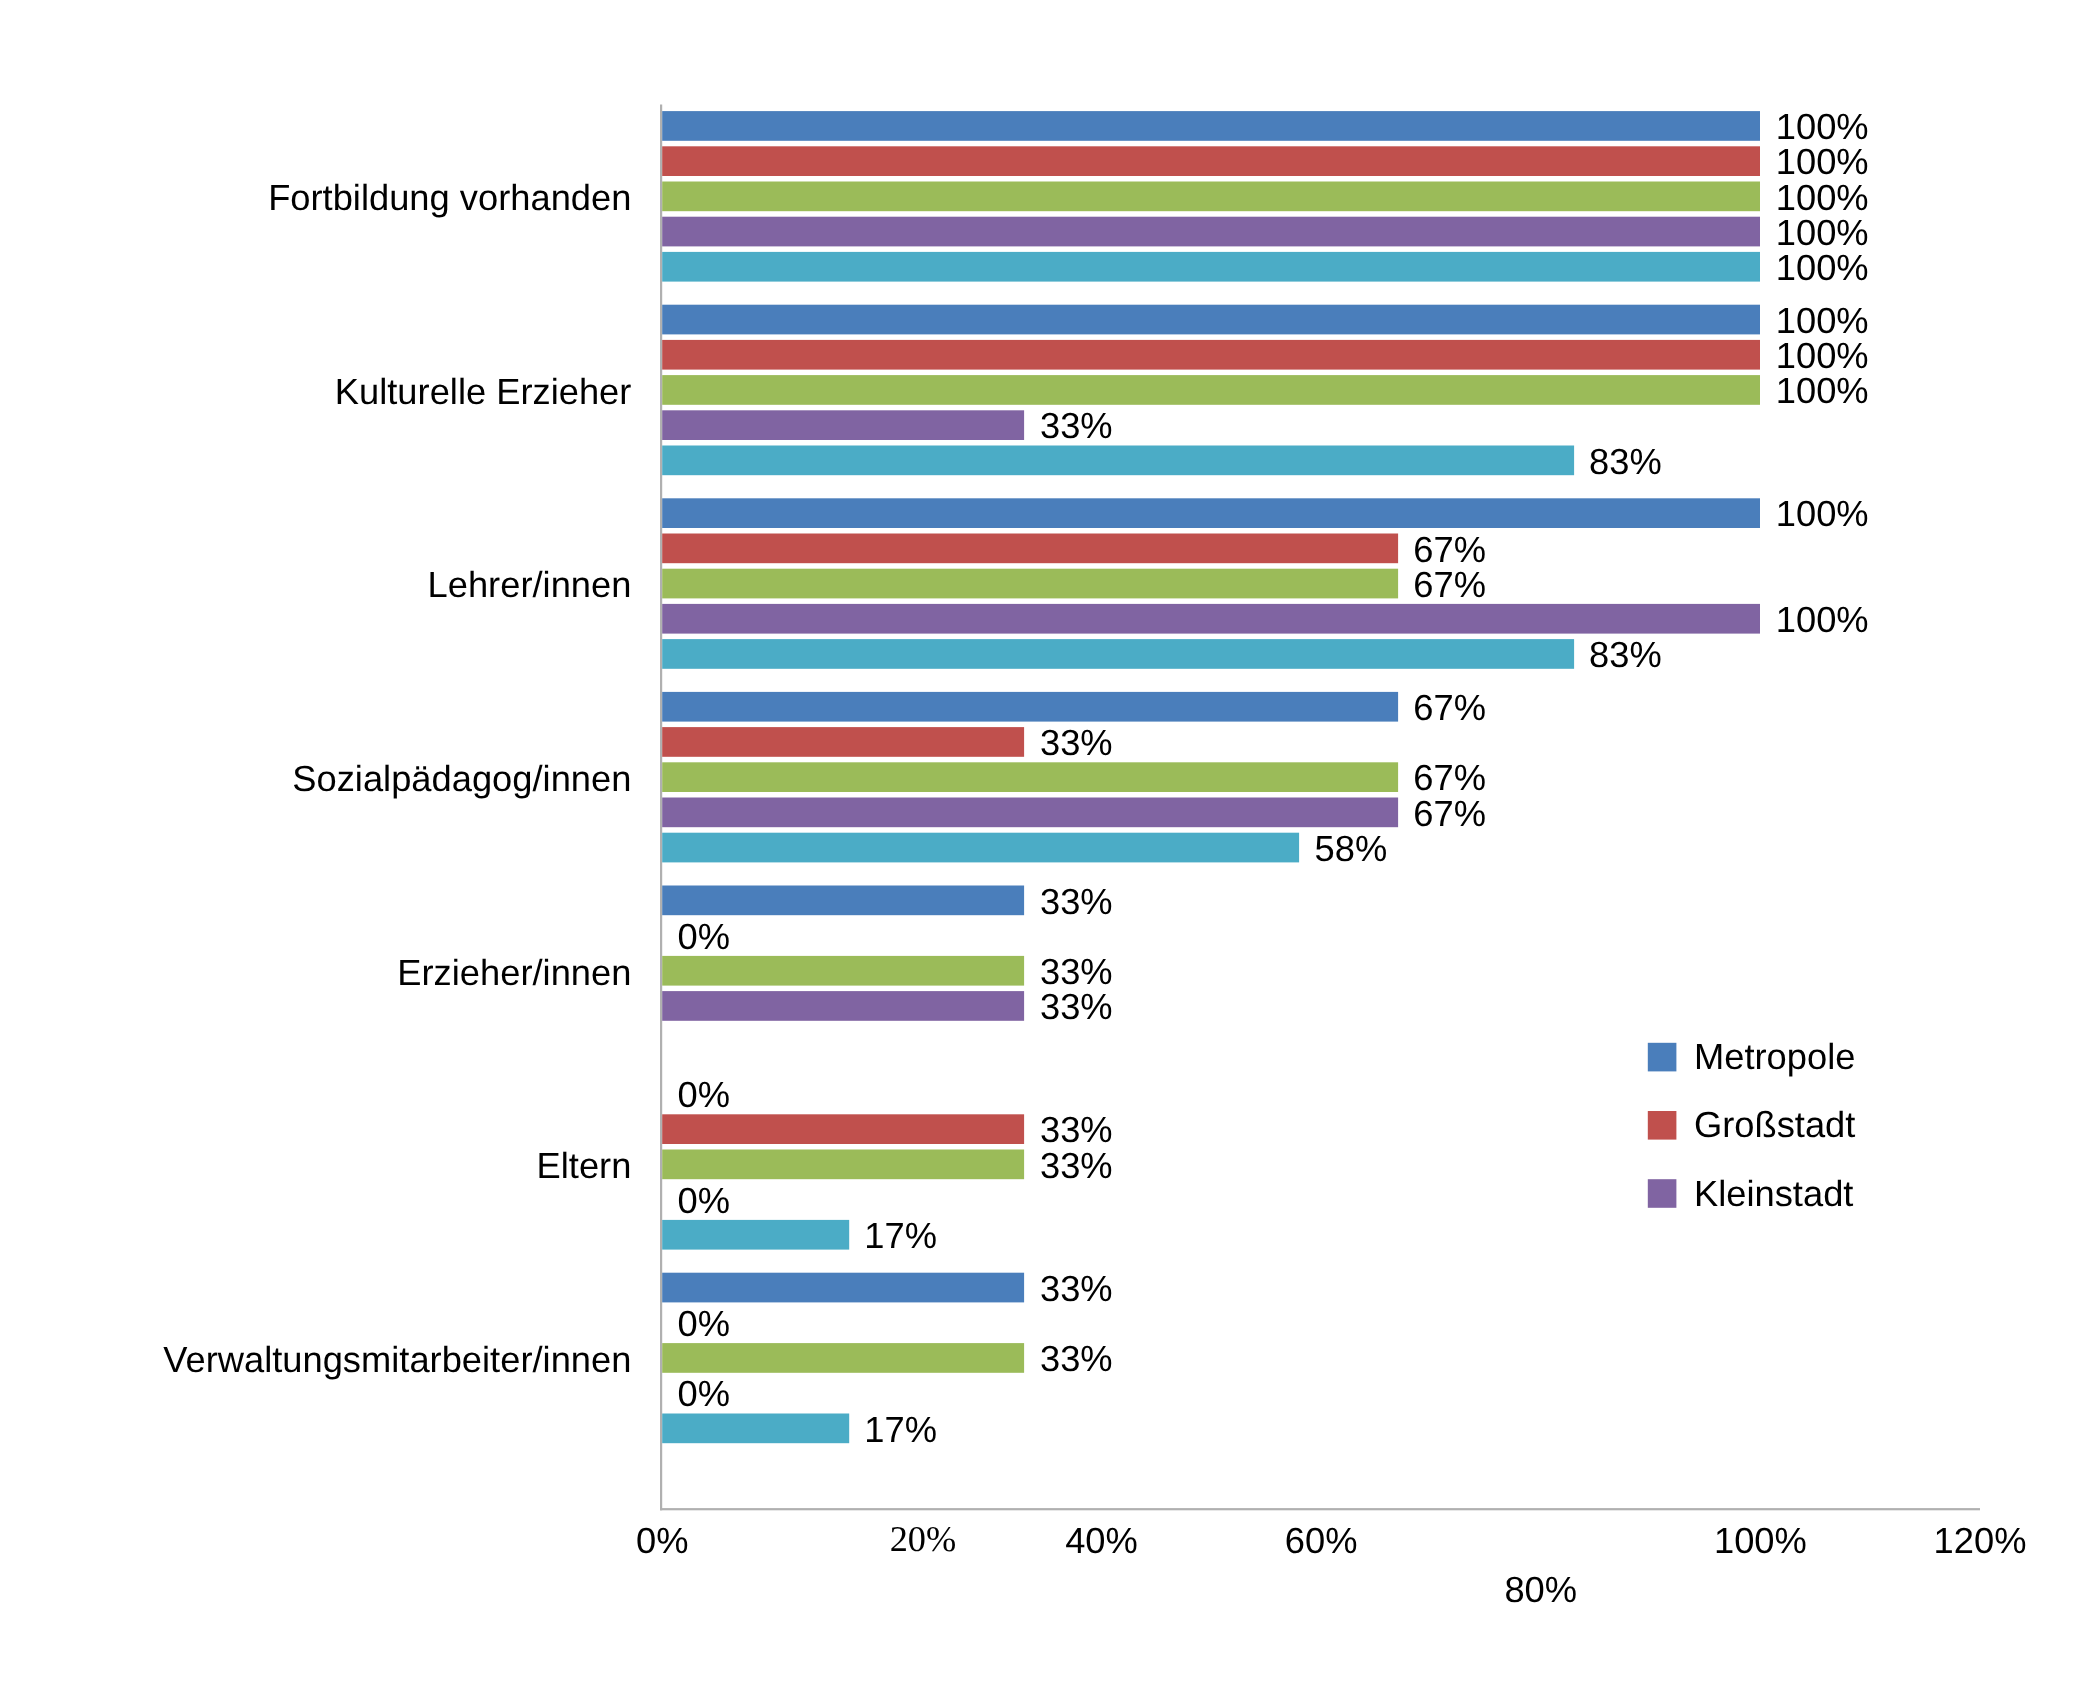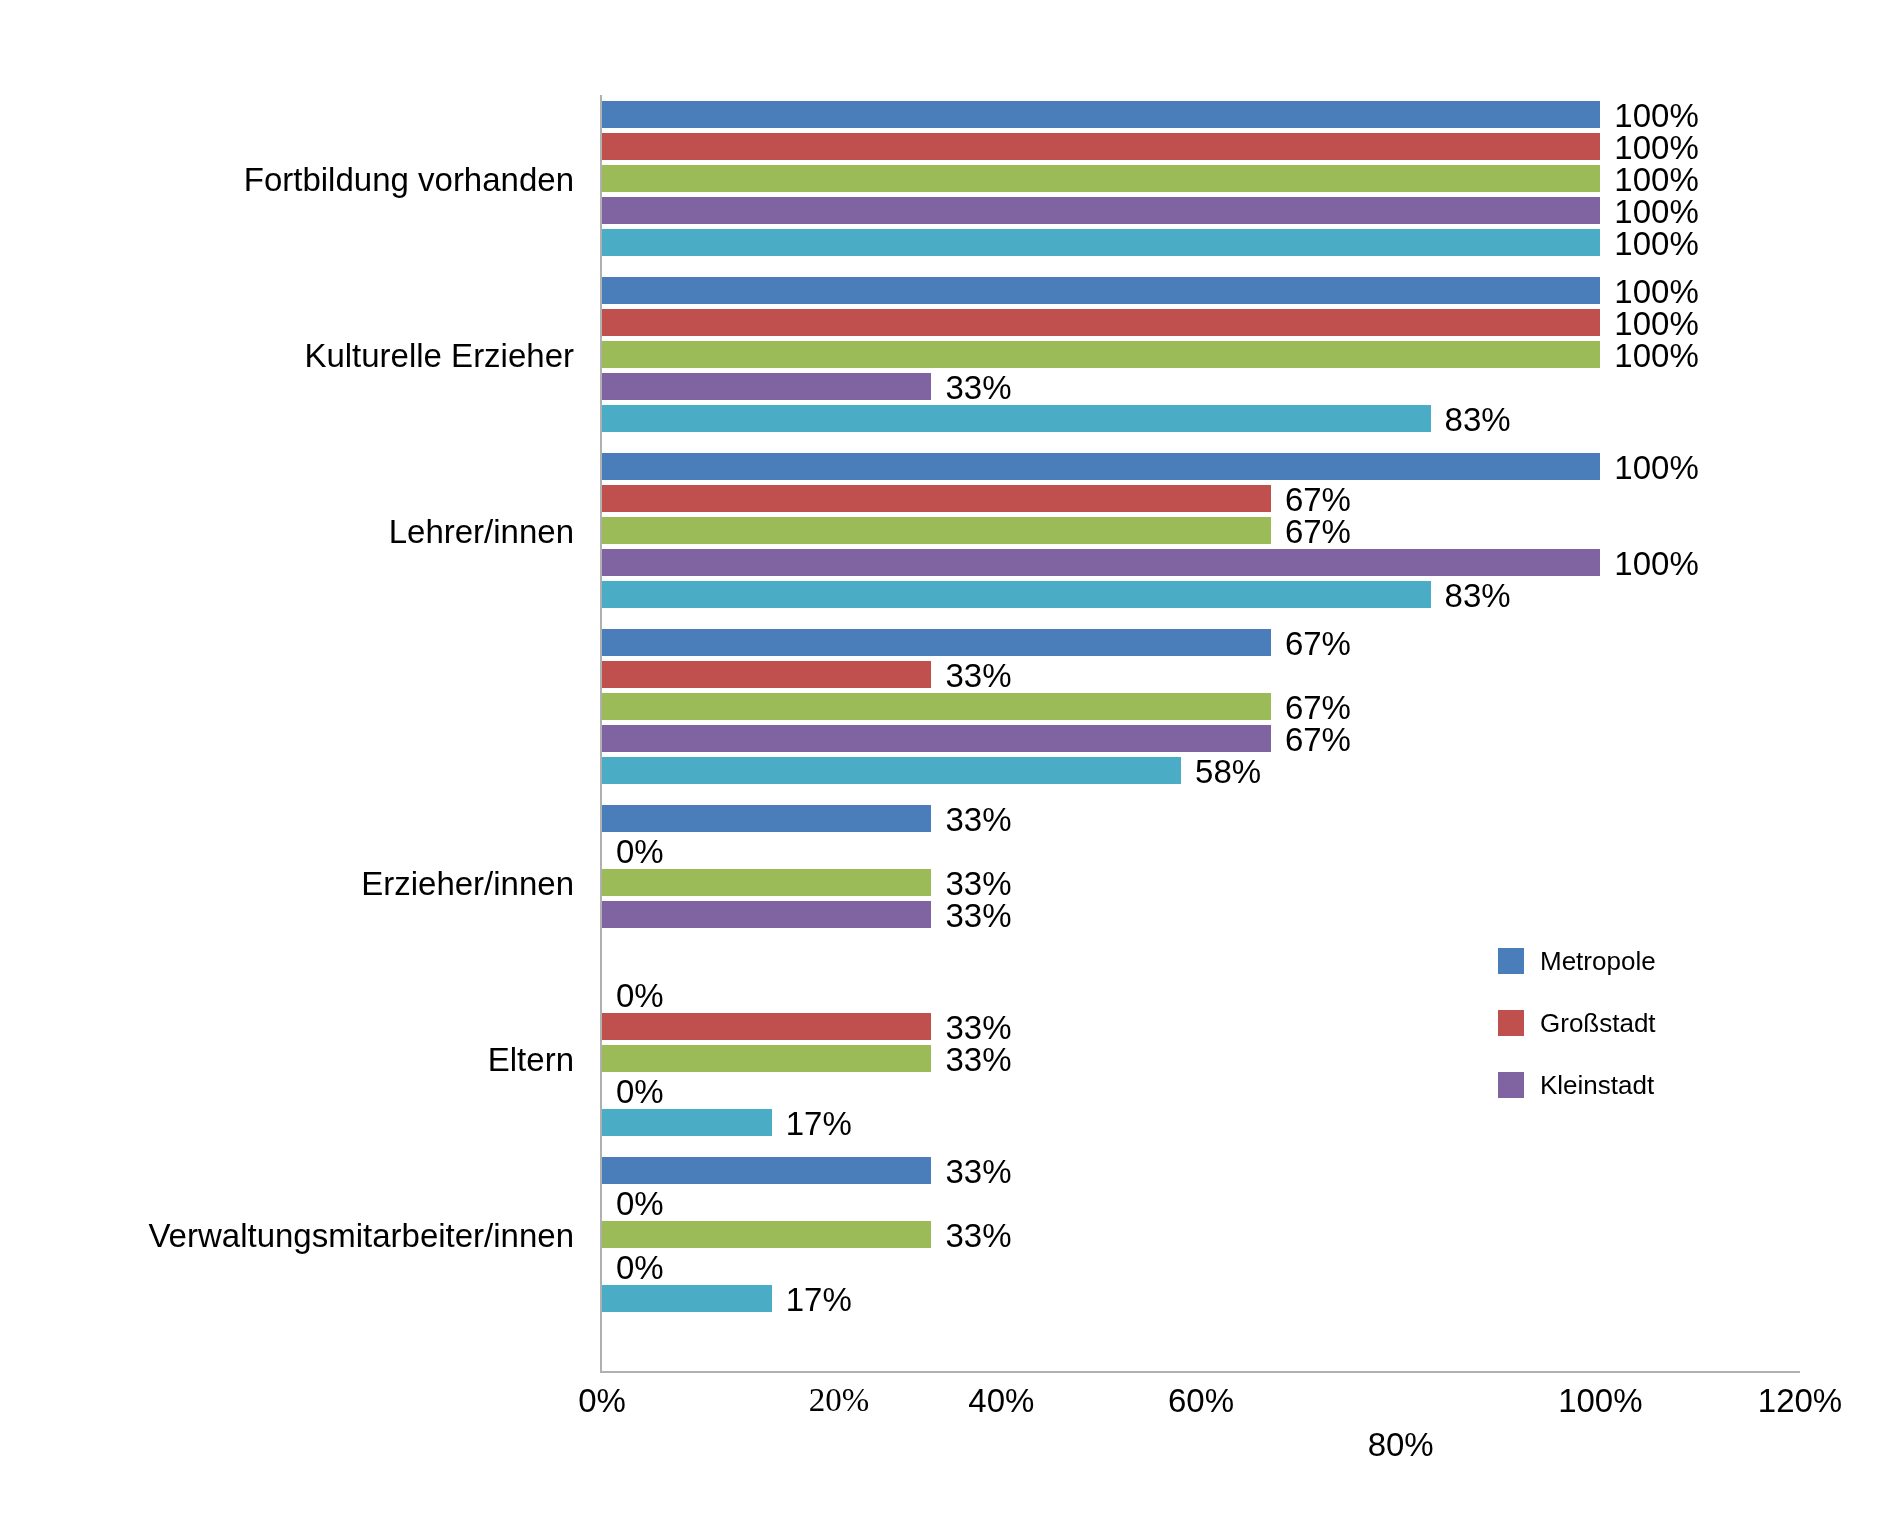--- a/index.html
+++ b/index.html
@@ -93,21 +93,21 @@
     align-items: center;
     height: 62px;
   }
   .legend-swatch {
     width: 26px;
     height: 26px;
     margin-right: 16px;
     flex: 0 0 auto;
   }
   .legend-text {
-    font-size: 26px;
+    font-size: 33px;
     color: #000;
     white-space: nowrap;
   }
 </style>
 </head>
 <body>
 
 <div id="chart-root">
   <div class="axis-line-y"></div>
   <div class="axis-line-x"></div>
@@ -176,20 +176,21 @@
         <div class="bar-row" style="top: 102px; left: 602px; width: 1198px;">
           <div class="bar" style="width: 998.333px; background: rgb(128, 100, 162);"></div>
           <div class="bar-value" style="left: 1012.33px;">100%</div>
         </div>
         <div class="bar-row" style="top: 134px; left: 602px; width: 1198px;">
           <div class="bar" style="width: 828.617px; background: rgb(75, 172, 198);"></div>
           <div class="bar-value" style="left: 842.617px;">83%</div>
         </div>
       </div>
       <div class="cat-group" style="top: 623px; height: 176px;">
+        <div class="cat-label" style="left: 0px; width: 574px; top: 66px; right: auto;">Sozialpädagog/innen</div>
         <div class="bar-row" style="top: 6px; left: 602px; width: 1198px;">
           <div class="bar" style="width: 668.883px; background: rgb(74, 126, 187);"></div>
           <div class="bar-value" style="left: 682.883px;">67%</div>
         </div>
         <div class="bar-row" style="top: 38px; left: 602px; width: 1198px;">
           <div class="bar" style="width: 329.45px; background: rgb(192, 80, 77);"></div>
           <div class="bar-value" style="left: 343.45px;">33%</div>
         </div>
         <div class="bar-row" style="top: 70px; left: 602px; width: 1198px;">
           <div class="bar" style="width: 668.883px; background: rgb(155, 187, 89);"></div>

